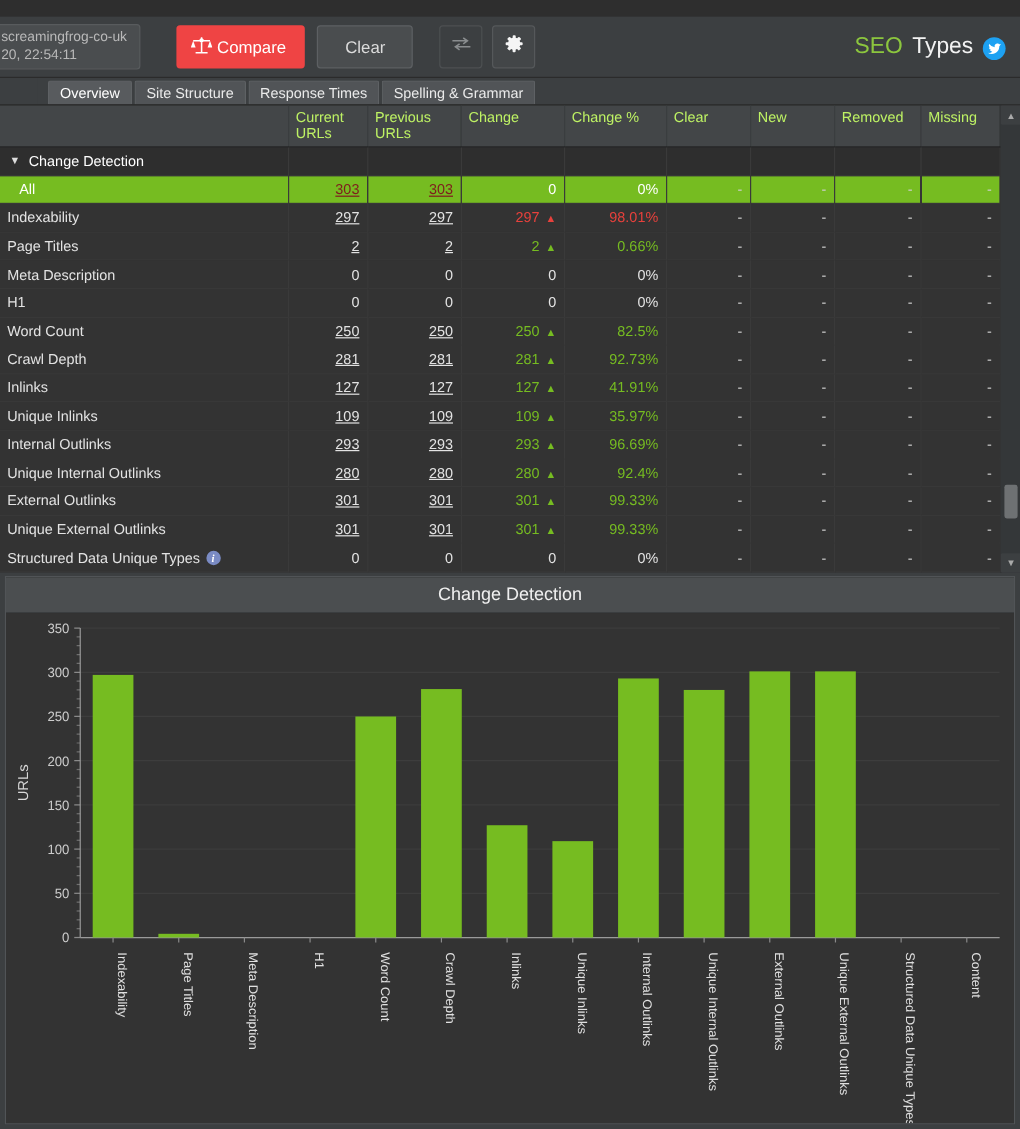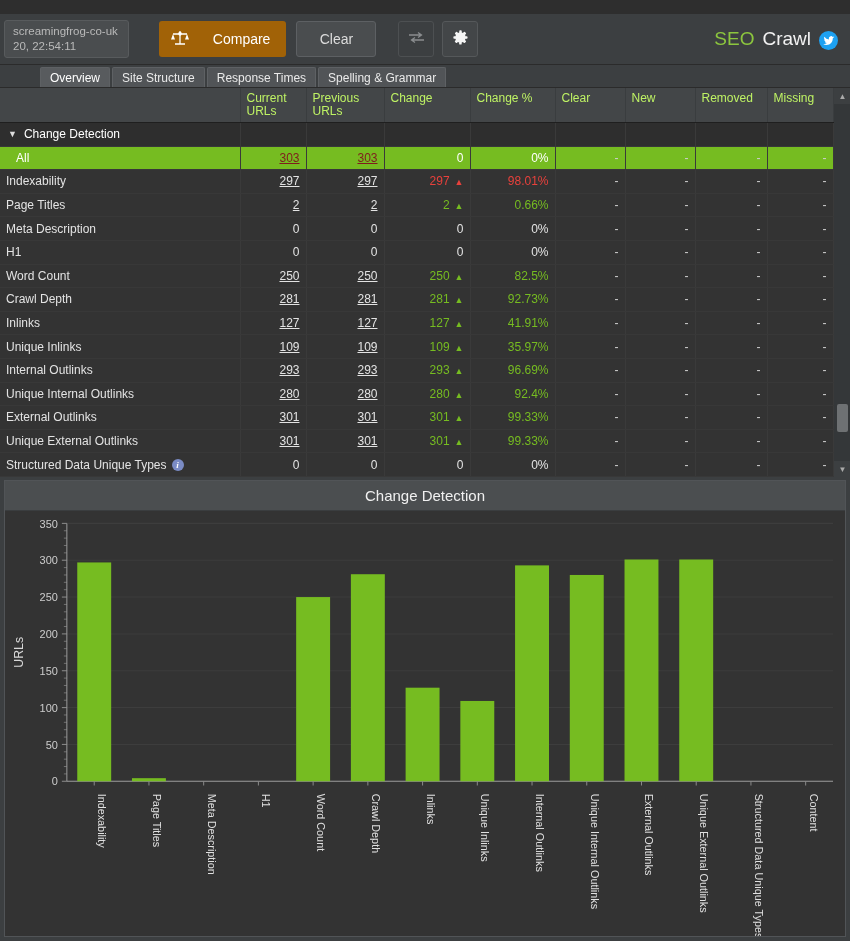--- a/index.html
+++ b/index.html
@@ -19,46 +19,46 @@
   }
 
   
   .topstrip { height: 14px; background: #2e2e2e; width: 100%; }
 
   
   .toolbar {
     height: 51px;
     background: #3c3f41;
     display: flex; align-items: center;
-    padding: 0 10px 0 12px;
+    padding: 0 10px 0 0;
     position: relative;
     border-bottom: 1px solid #2b2b2b;
   }
   .crawl-chip {
     height: 38px;
     background: #4a4d4f;
     border: 1px solid #585b5d;
     border-radius: 3px;
     margin-left: -8px;
     padding: 3px 10px 3px 8px;
     display: flex; flex-direction: column; justify-content: center;
     min-width: 122px;
   }
   .crawl-chip div {
     color: #b9b9b9; font-size: 11.5px; line-height: 15px;
     white-space: nowrap; overflow: hidden;
   }
   .btn-compare {
     margin-left: 30px;
     height: 36px;
-    background: #a16207;
+    background: #ef4444;
     border: none; border-radius: 3px;
     color: #ffffff; font-size: 14px;
     padding: 0 16px 0 12px;
-    display: flex; align-items: center; gap: 24px;
+    display: flex; align-items: center; gap: 4px;
     cursor: pointer;
     font-family: "Liberation Sans", sans-serif;
   }
   .btn-clear {
     margin-left: 10px;
     height: 36px; min-width: 80px;
     background: #4a4d4f;
     border: 1px solid #5d6063; border-radius: 3px;
     color: #dcdcdc; font-size: 14px;
     padding: 0 18px;
@@ -255,21 +255,21 @@
       <span>
         <svg width="17" height="17" viewBox="0 0 20 20">
           <path fill="#f5f5f5" d="M10 6.3a3.7 3.7 0 1 0 0 7.4 3.7 3.7 0 0 0 0-7.4zm0 5.6a1.9 1.9 0 1 1 0-3.8 1.9 1.9 0 0 1 0 3.8z"></path>
           <path fill="#f5f5f5" d="M17.4 8.4h-1.5a6 6 0 0 0-.6-1.4l1-1a1 1 0 0 0 0-1.4l-1-1a1 1 0 0 0-1.4 0l-1 1a6 6 0 0 0-1.4-.6V2.6a1 1 0 0 0-1-1H9.5a1 1 0 0 0-1 1V4a6 6 0 0 0-1.4.6l-1-1a1 1 0 0 0-1.4 0l-1 1a1 1 0 0 0 0 1.4l1 1a6 6 0 0 0-.6 1.4H2.6a1 1 0 0 0-1 1v1a1 1 0 0 0 1 1H4a6 6 0 0 0 .6 1.4l-1 1a1 1 0 0 0 0 1.4l1 1a1 1 0 0 0 1.4 0l1-1a6 6 0 0 0 1.4.6v1.5a1 1 0 0 0 1 1h1a1 1 0 0 0 1-1v-1.5a6 6 0 0 0 1.4-.6l1 1a1 1 0 0 0 1.4 0l1-1a1 1 0 0 0 0-1.4l-1-1a6 6 0 0 0 .6-1.4h1.5a1 1 0 0 0 1-1v-1a1 1 0 0 0-1-1z"></path>
         </svg>
       </span>
     </div>
 
     <div class="brand">
       <span class="seo">SEO</span>
-      <span class="spider">Crawl</span>
+      <span class="spider">Types</span>
       <span class="tw">
         <svg width="12" height="10" viewBox="0 0 14 12">
           <path fill="#ffffff" d="M13.5 1.6a5.3 5.3 0 0 1-1.5.4 2.7 2.7 0 0 0 1.2-1.5 5.3 5.3 0 0 1-1.7.65A2.65 2.65 0 0 0 6.9 3.5c0 .2 0 .4.06.6A7.5 7.5 0 0 1 1.5.8a2.65 2.65 0 0 0 .8 3.5 2.6 2.6 0 0 1-1.2-.33v.03a2.65 2.65 0 0 0 2.1 2.6 2.7 2.7 0 0 1-1.2.05 2.65 2.65 0 0 0 2.5 1.84A5.3 5.3 0 0 1 0 9.6a7.5 7.5 0 0 0 4 1.2c4.8 0 7.5-4 7.5-7.5v-.35a5.3 5.3 0 0 0 1.3-1.35z"></path>
         </svg>
       </span>
     </div>
   </div>
 
   <div class="tabbar">
     <div class="tab active">

